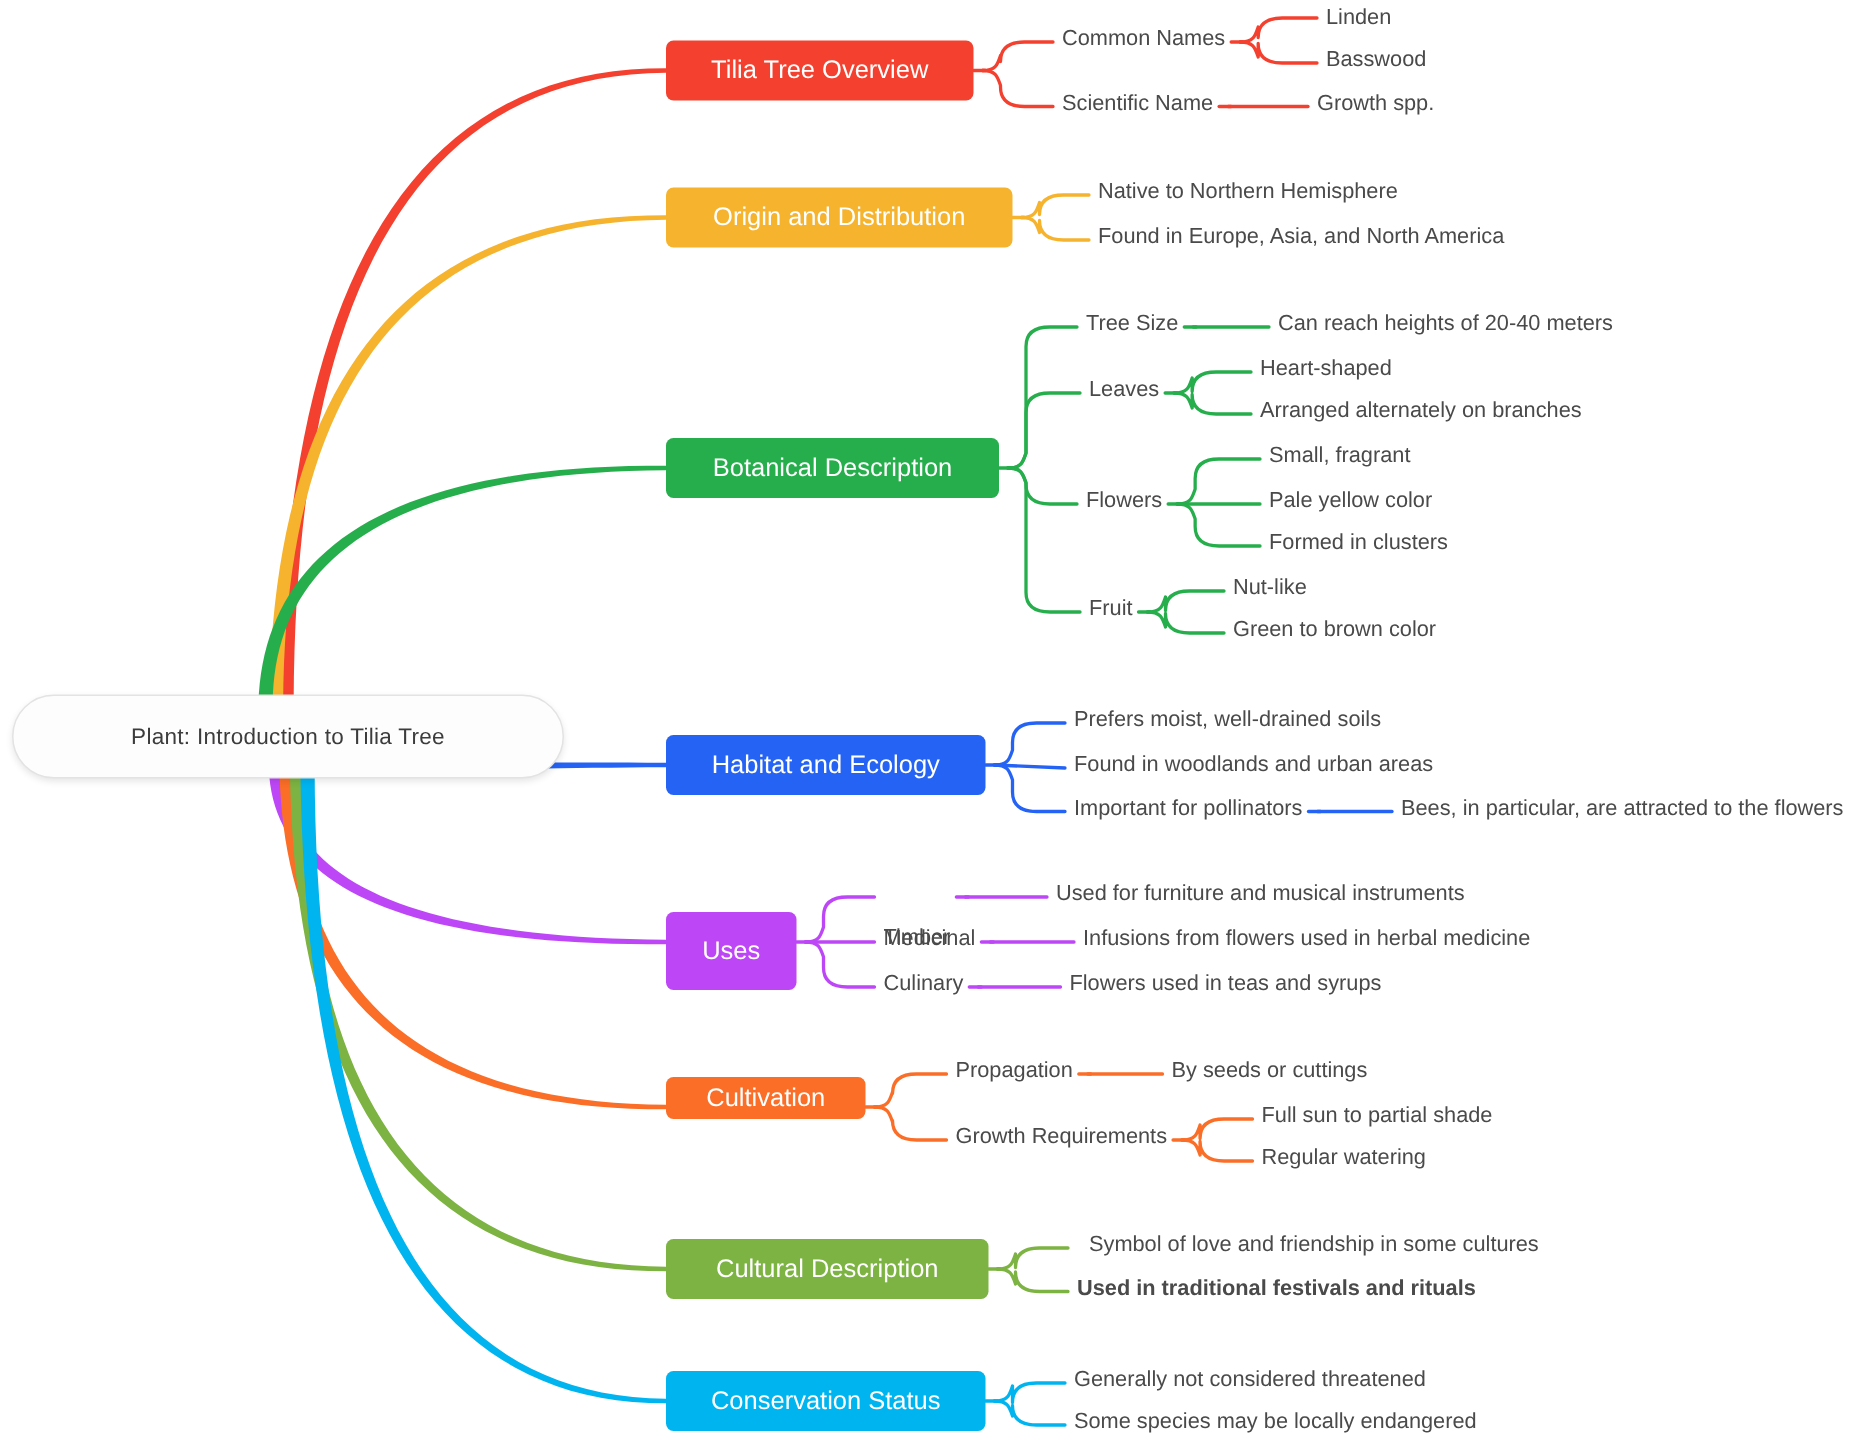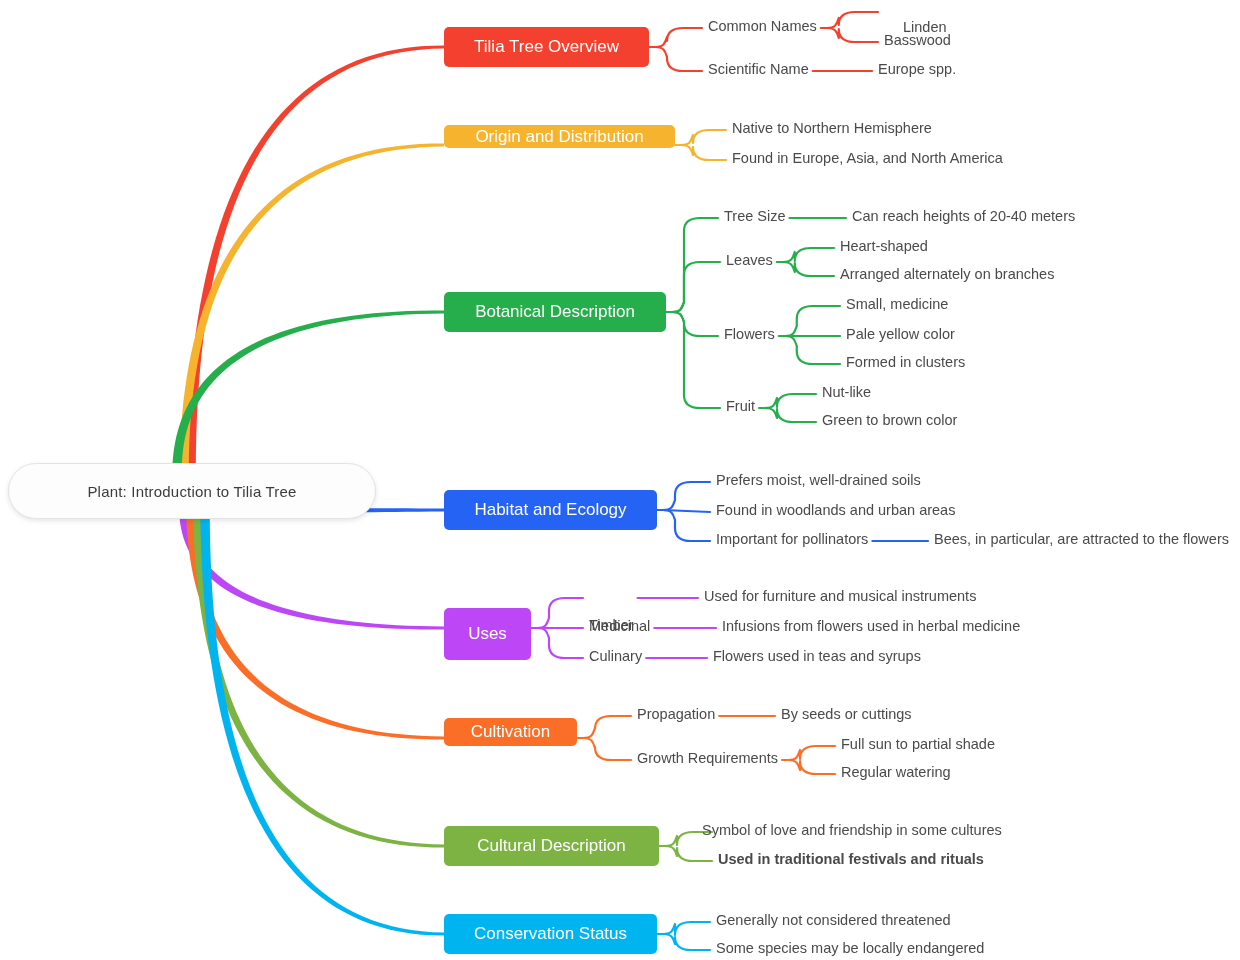--- a/index.html
+++ b/index.html
@@ -132,39 +132,39 @@
       <path d="M663 934 C672 934 673 938 675 944 L675 937 C675 946 681 950 691 950 L710 950" fill="none" stroke="#00B4F0" stroke-width="2.2" stroke-linecap="round" stroke-linejoin="round"></path>
     </svg>
   <div id="nodes">
       <div class="root-node" style="left: 8px; top: 463px; width: 368px; height: 56px;">
         <span>Plant: Introduction to Tilia Tree</span>
       </div>
       <div class="branch-node" style="left: 444px; top: 27px; width: 205px; height: 40px; background: rgb(244, 64, 46);">
         <span>Tilia Tree Overview</span>
       </div>
       <div class="leaf-label lvl2" style="left: 708px; top: 19.01px;">Common Names</div>
-      <div class="leaf-label lvl3" style="left: 884px; top: 20px; margin-left: 19px;">Linden</div>
+      <div class="leaf-label lvl3" style="left: 884px; top: 5px;">Linden</div>
       <div class="leaf-label lvl3" style="left: 884px; top: 33.01px;">Basswood</div>
       <div class="leaf-label lvl2" style="left: 708px; top: 62.01px;">Scientific Name</div>
-      <div class="leaf-label lvl3" style="left: 878px; top: 62.01px;">Europe spp.</div>
-      <div class="branch-node" style="left: 444px; top: 125px; width: 231px; height: 23px; background: rgb(245, 179, 46);">
+      <div class="leaf-label lvl3" style="left: 878px; top: 62.01px;">Growth spp.</div>
+      <div class="branch-node" style="left: 444px; top: 125px; width: 231px; height: 40px; background: rgb(245, 179, 46);">
         <span>Origin and Distribution</span>
       </div>
       <div class="leaf-label lvl2" style="left: 732px; top: 121.01px;">Native to Northern Hemisphere</div>
       <div class="leaf-label lvl2" style="left: 732px; top: 151.01px;">Found in Europe, Asia, and North America</div>
       <div class="branch-node" style="left: 444px; top: 292px; width: 222px; height: 40px; background: rgb(39, 174, 76);">
         <span>Botanical Description</span>
       </div>
       <div class="leaf-label lvl2" style="left: 724px; top: 209.01px;">Tree Size</div>
       <div class="leaf-label lvl3" style="left: 852px; top: 209.01px;">Can reach heights of 20-40 meters</div>
       <div class="leaf-label lvl2" style="left: 726px; top: 253.01px;">Leaves</div>
       <div class="leaf-label lvl3" style="left: 840px; top: 239.01px;">Heart-shaped</div>
       <div class="leaf-label lvl3" style="left: 840px; top: 267.01px;">Arranged alternately on branches</div>
       <div class="leaf-label lvl2" style="left: 724px; top: 327.01px;">Flowers</div>
-      <div class="leaf-label lvl3" style="left: 846px; top: 297.01px;">Small, medicine</div>
+      <div class="leaf-label lvl3" style="left: 846px; top: 297.01px;">Small, fragrant</div>
       <div class="leaf-label lvl3" style="left: 846px; top: 327.01px;">Pale yellow color</div>
       <div class="leaf-label lvl3" style="left: 846px; top: 355.01px;">Formed in clusters</div>
       <div class="leaf-label lvl2" style="left: 726px; top: 399.01px;">Fruit</div>
       <div class="leaf-label lvl3" style="left: 822px; top: 385.01px;">Nut-like</div>
       <div class="leaf-label lvl3" style="left: 822px; top: 413.01px;">Green to brown color</div>
       <div class="branch-node" style="left: 444px; top: 490px; width: 213px; height: 40px; background: rgb(37, 99, 245);">
         <span>Habitat and Ecology</span>
       </div>
       <div class="leaf-label lvl2" style="left: 716px; top: 473.01px;">Prefers moist, well-drained soils</div>
       <div class="leaf-label lvl2" style="left: 716px; top: 503.01px;">Found in woodlands and urban areas</div>
@@ -183,21 +183,21 @@
         <span>Cultivation</span>
       </div>
       <div class="leaf-label lvl2" style="left: 637px; top: 707.01px;">Propagation</div>
       <div class="leaf-label lvl3" style="left: 781px; top: 707.01px;">By seeds or cuttings</div>
       <div class="leaf-label lvl2" style="left: 637px; top: 751.01px;">Growth Requirements</div>
       <div class="leaf-label lvl3" style="left: 841px; top: 737.01px;">Full sun to partial shade</div>
       <div class="leaf-label lvl3" style="left: 841px; top: 765.01px;">Regular watering</div>
       <div class="branch-node" style="left: 444px; top: 826px; width: 215px; height: 40px; background: rgb(124, 179, 66);">
         <span>Cultural Description</span>
       </div>
-      <div class="leaf-label lvl2" style="left: 702px; top: 823.01px;">Symbol of love and friendship in some cultures</div>
+      <div class="leaf-label lvl2" style="left: 726px; top: 823.01px;">Symbol of love and friendship in some cultures</div>
       <div class="leaf-label lvl2" style="left: 718px; top: 852.01px; font-weight: bold;">Used in traditional festivals and rituals</div>
       <div class="branch-node" style="left: 444px; top: 914px; width: 213px; height: 40px; background: rgb(0, 180, 240);">
         <span>Conservation Status</span>
       </div>
       <div class="leaf-label lvl2" style="left: 716px; top: 913.01px;">Generally not considered threatened</div>
       <div class="leaf-label lvl2" style="left: 716px; top: 941.01px;">Some species may be locally endangered</div>
     </div>
 </div>
 
 </body></html>

